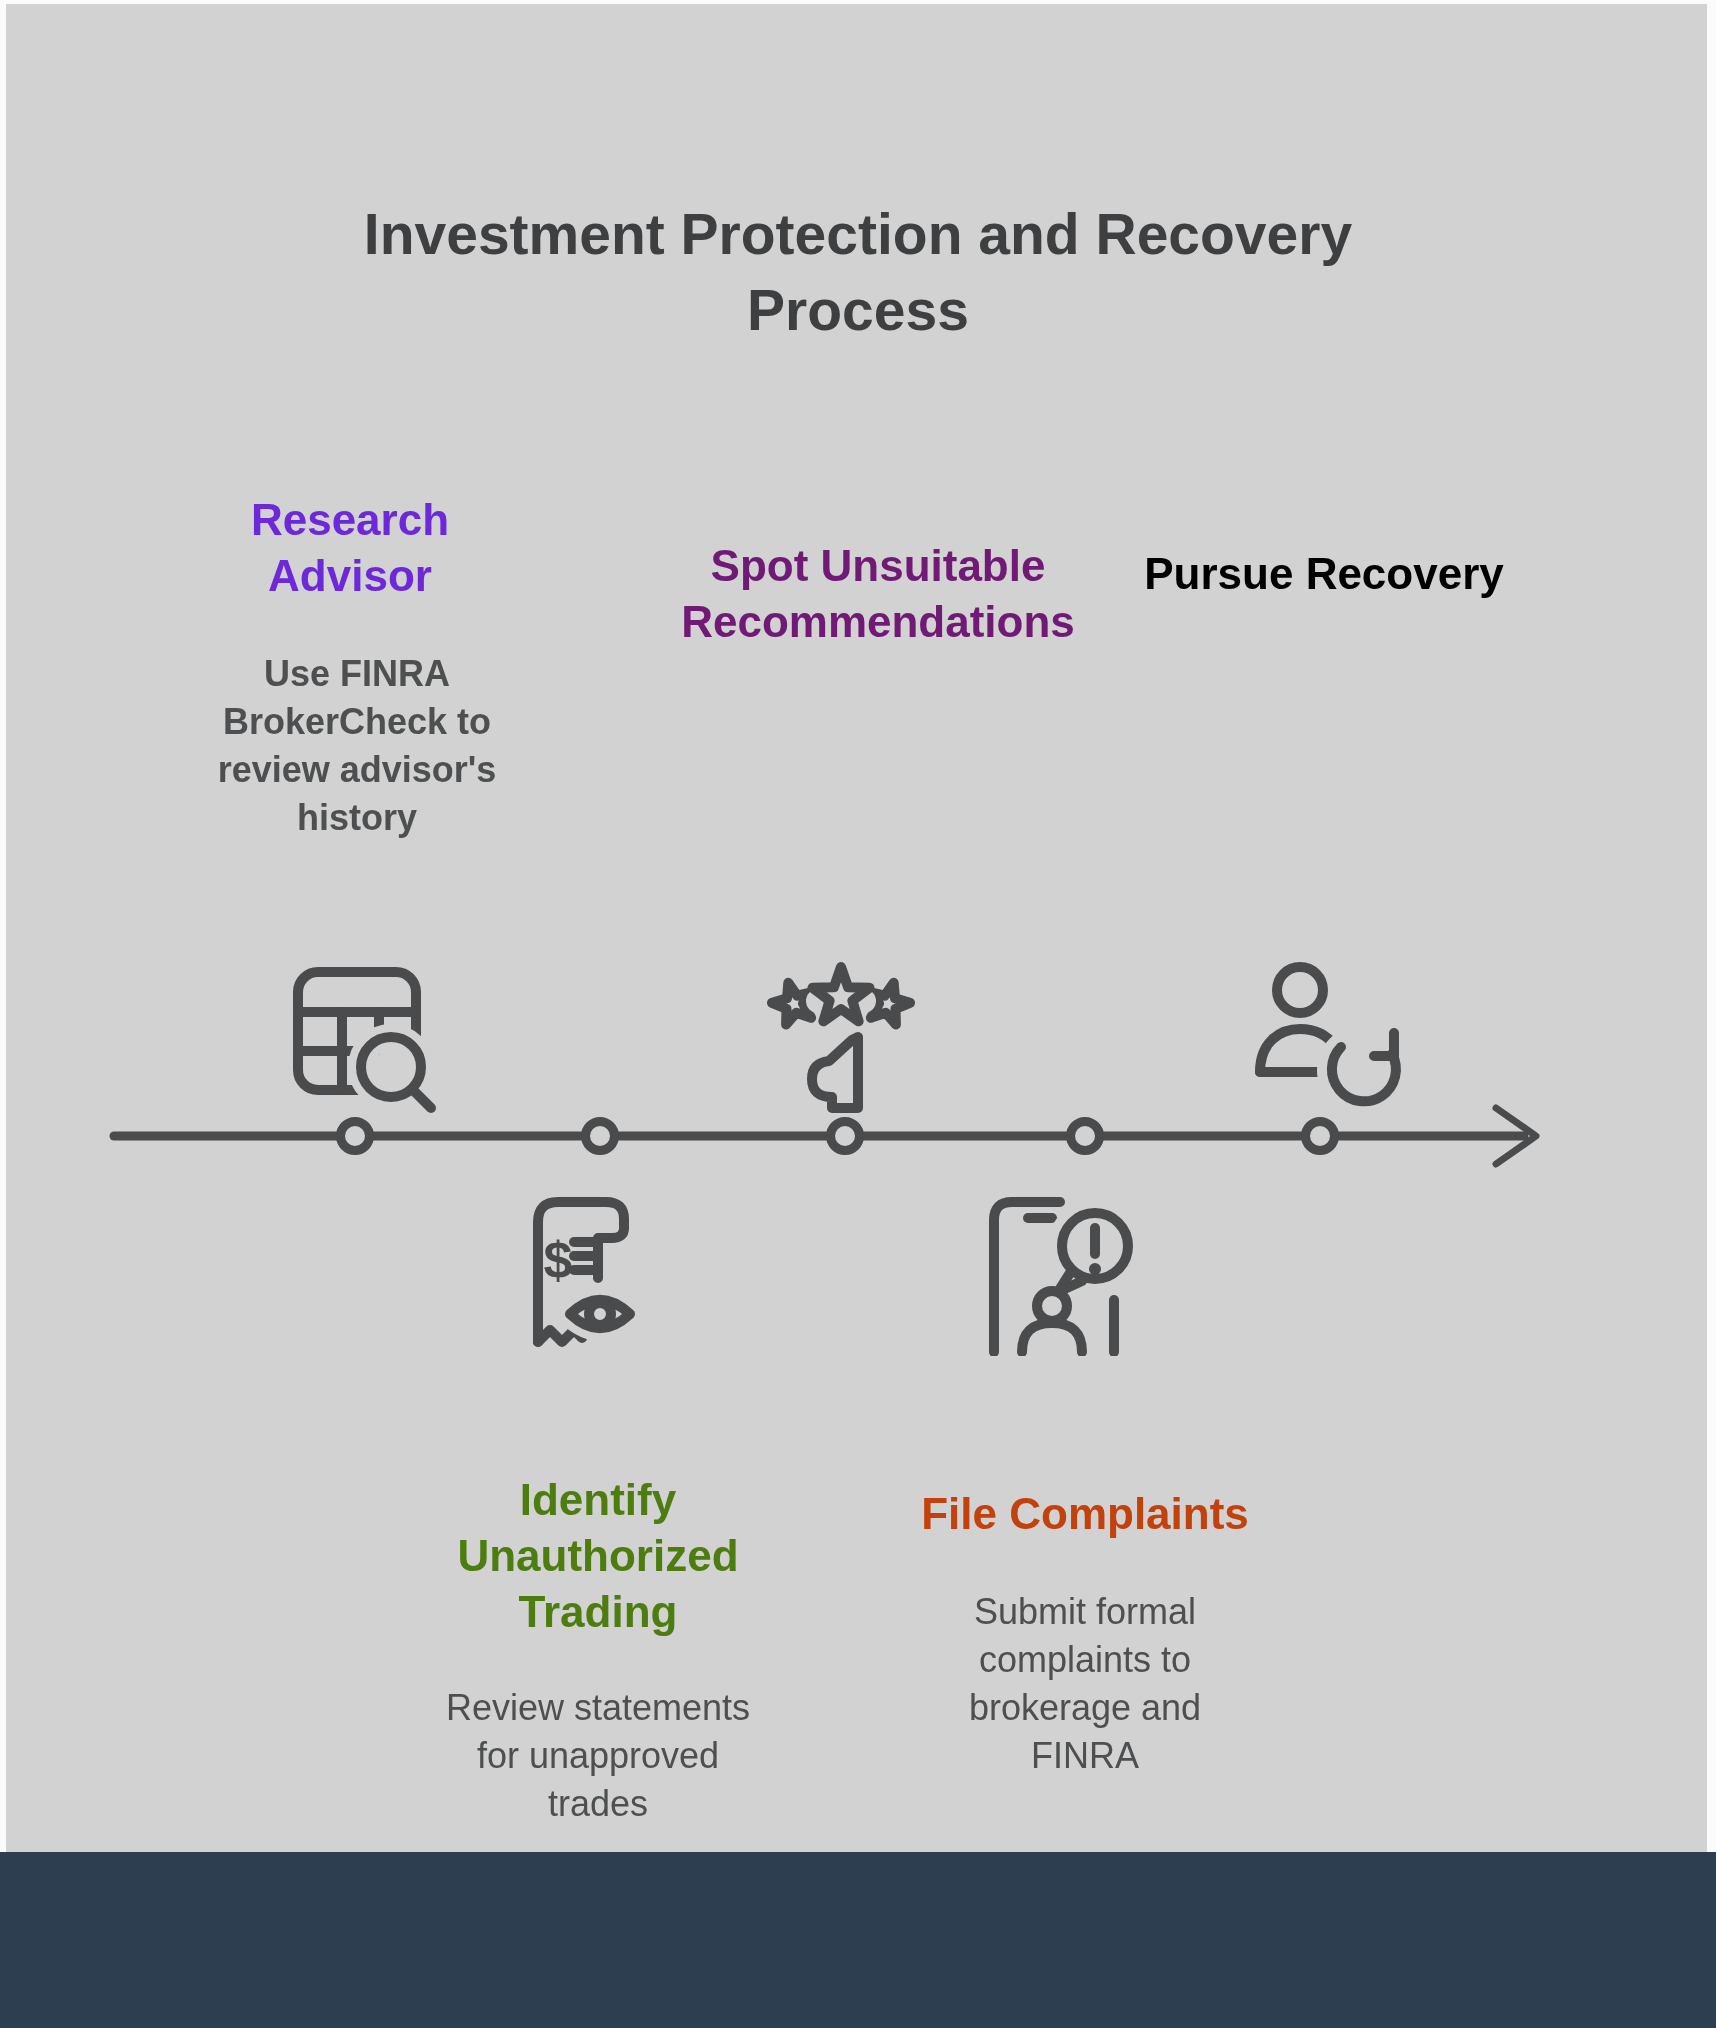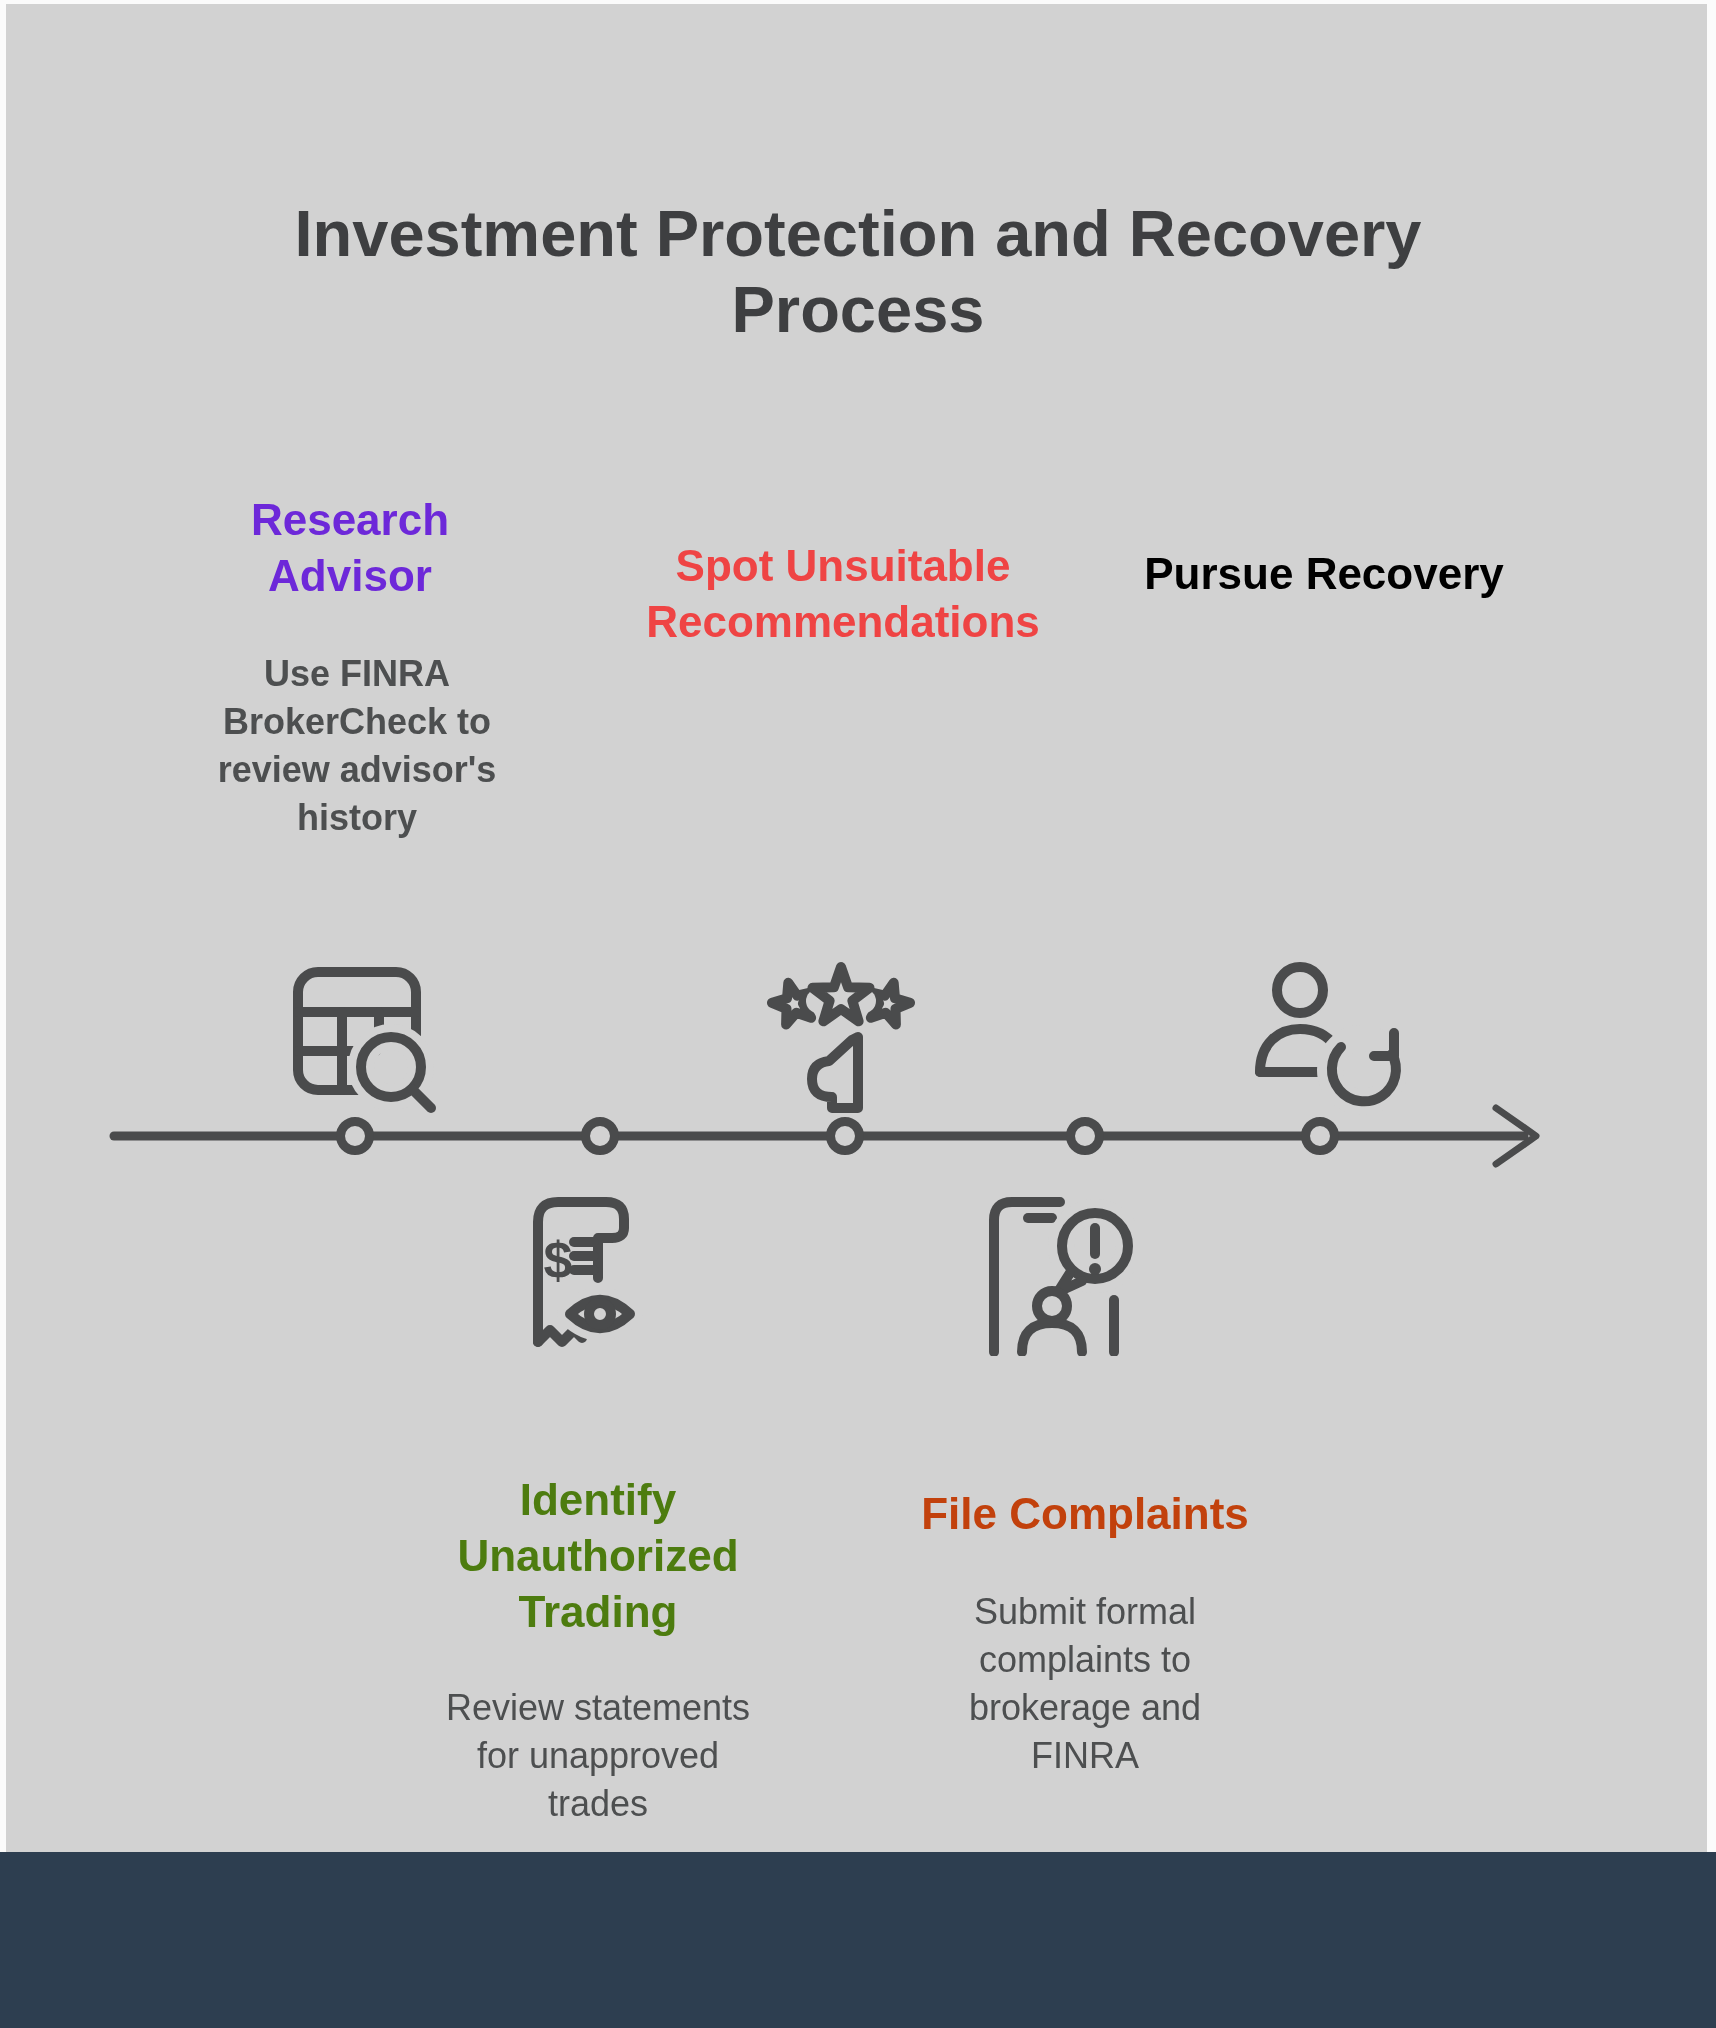--- a/index.html
+++ b/index.html
@@ -6,21 +6,21 @@
     --page:#fbfbfb; --bg:#d2d2d2; --footer:#2d3e50;
     --title:#3e3f41; --body:#4d4f50; --icon:#4a4b4c; --line:#4a4b4c;
   }
   *{margin:0;padding:0;box-sizing:border-box;}
   html,body{background:var(--page);}
   .canvas{position:relative;width:1716px;height:2028px;background:var(--page);
           font-family:"Liberation Sans","DejaVu Sans",sans-serif;overflow:hidden;}
   .panel{position:absolute;left:6px;top:4px;width:1701px;height:1848px;background:var(--bg);}
   .footer{position:absolute;left:0;top:1852px;width:1716px;height:176px;background:var(--footer);}
   .title{position:absolute;left:158px;top:196px;width:1400px;text-align:center;
-         font-size:65px;font-weight:bold;line-height:76px;color:var(--title);white-space:pre-line;}
+         font-size:57px;font-weight:bold;line-height:76px;color:var(--title);white-space:pre-line;}
   .step-heading{position:absolute;text-align:center;font-size:44px;font-weight:bold;
                 line-height:56px;white-space:pre-line;}
   .step-body{position:absolute;text-align:center;font-size:36px;line-height:48px;
              color:var(--body);white-space:pre-line;}
   .icon{position:absolute;width:170px;height:170px;}
   .icon svg{width:100%;height:100%;display:block;}
   .icon path,.icon rect,.icon circle{fill:none;stroke:var(--icon);stroke-width:10;
         stroke-linecap:round;stroke-linejoin:round;}
   .icon .halo{stroke:var(--bg);stroke-width:26;}
   .icon .halo-fill{fill:var(--bg);stroke:none;}
@@ -42,21 +42,21 @@
   <div class="title">Investment Protection and Recovery
 Process</div>
 
   <div class="step-heading" style="left: 180px; top: 492px; width: 340px; color: #6d28d9;">Research
 Advisor</div>
   <div class="step-body" style="left:187px;top:650px;width:340px;font-weight:bold;">Use FINRA
 BrokerCheck to
 review advisor's
 history</div>
 
-  <div class="step-heading" style="left: 613px; top: 538px; width: 460px; color: #ef4444;">Spot Unsuitable
+  <div class="step-heading" style="left: 648px; top: 538px; width: 460px; color: #701a75;">Spot Unsuitable
 Recommendations</div>
 
   <div class="step-heading" style="left: 1094px; top: 546px; width: 460px; color: #000000;">Pursue Recovery</div>
 
   <div class="step-heading" style="left: 433px; top: 1472px; width: 330px; color: #4d7c0f;">Identify
 Unauthorized
 Trading</div>
   <div class="step-body" style="left:398px;top:1684px;width:400px;">Review statements
 for unapproved
 trades</div>

